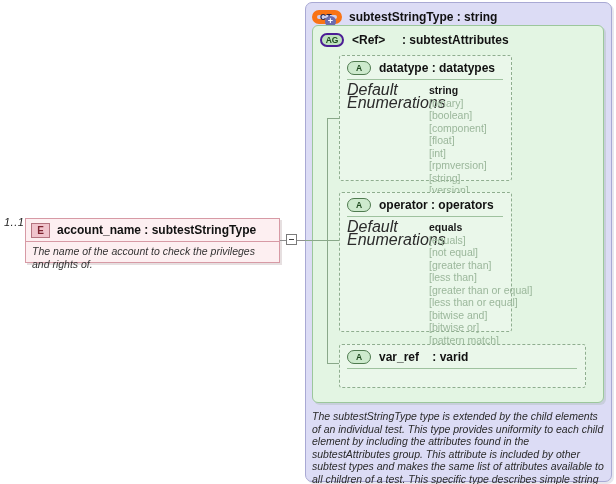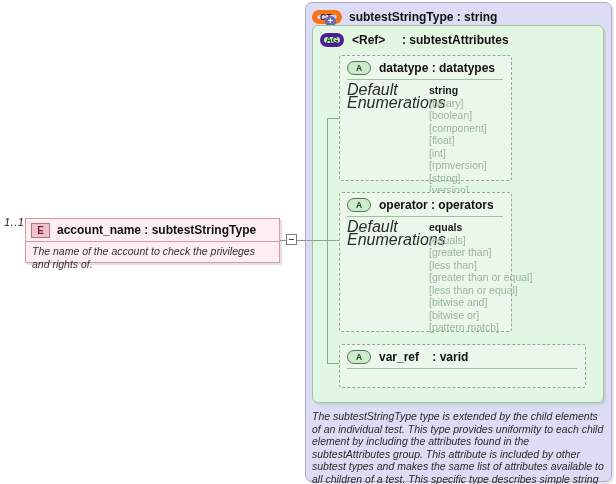--- a/index.html
+++ b/index.html
@@ -150,21 +150,21 @@
     box-shadow: 2px 2px 0 rgba(120,150,120,.2);
   }
   .ag-head {
     display: flex;
     align-items: center;
     padding: 5px 0 0 7px;
     height: 22px;
   }
   .ag-icon {
     width: 24px; height: 14px;
-    border: 4px solid #4c1d95;
+    border: 2px solid #4c1d95;
     border-radius: 7px;
     background: #bfe3bf;
     color: #1e4a1e;
     font-size: 8.5px;
     font-weight: bold;
     display: flex;
     align-items: center;
     justify-content: center;
     margin-right: 8px;
     flex: none;
@@ -360,20 +360,21 @@
         <span class="attr-title">operator : operators</span>
       </div>
       <div class="facets">
         <div class="facet-labels">
           <div class="facet-label">Default</div>
           <div class="facet-label">Enumerations</div>
         </div>
         <div class="facet-values">
           <div class="facet-default">equals</div>
           <div class="facet-enum">[equals]</div>
+          <div class="facet-enum">[not equal]</div>
           <div class="facet-enum">[greater than]</div>
           <div class="facet-enum">[less than]</div>
           <div class="facet-enum">[greater than or equal]</div>
           <div class="facet-enum">[less than or equal]</div>
           <div class="facet-enum">[bitwise and]</div>
           <div class="facet-enum">[bitwise or]</div>
           <div class="facet-enum">[pattern match]</div>
         </div>
       </div>
     </div>

